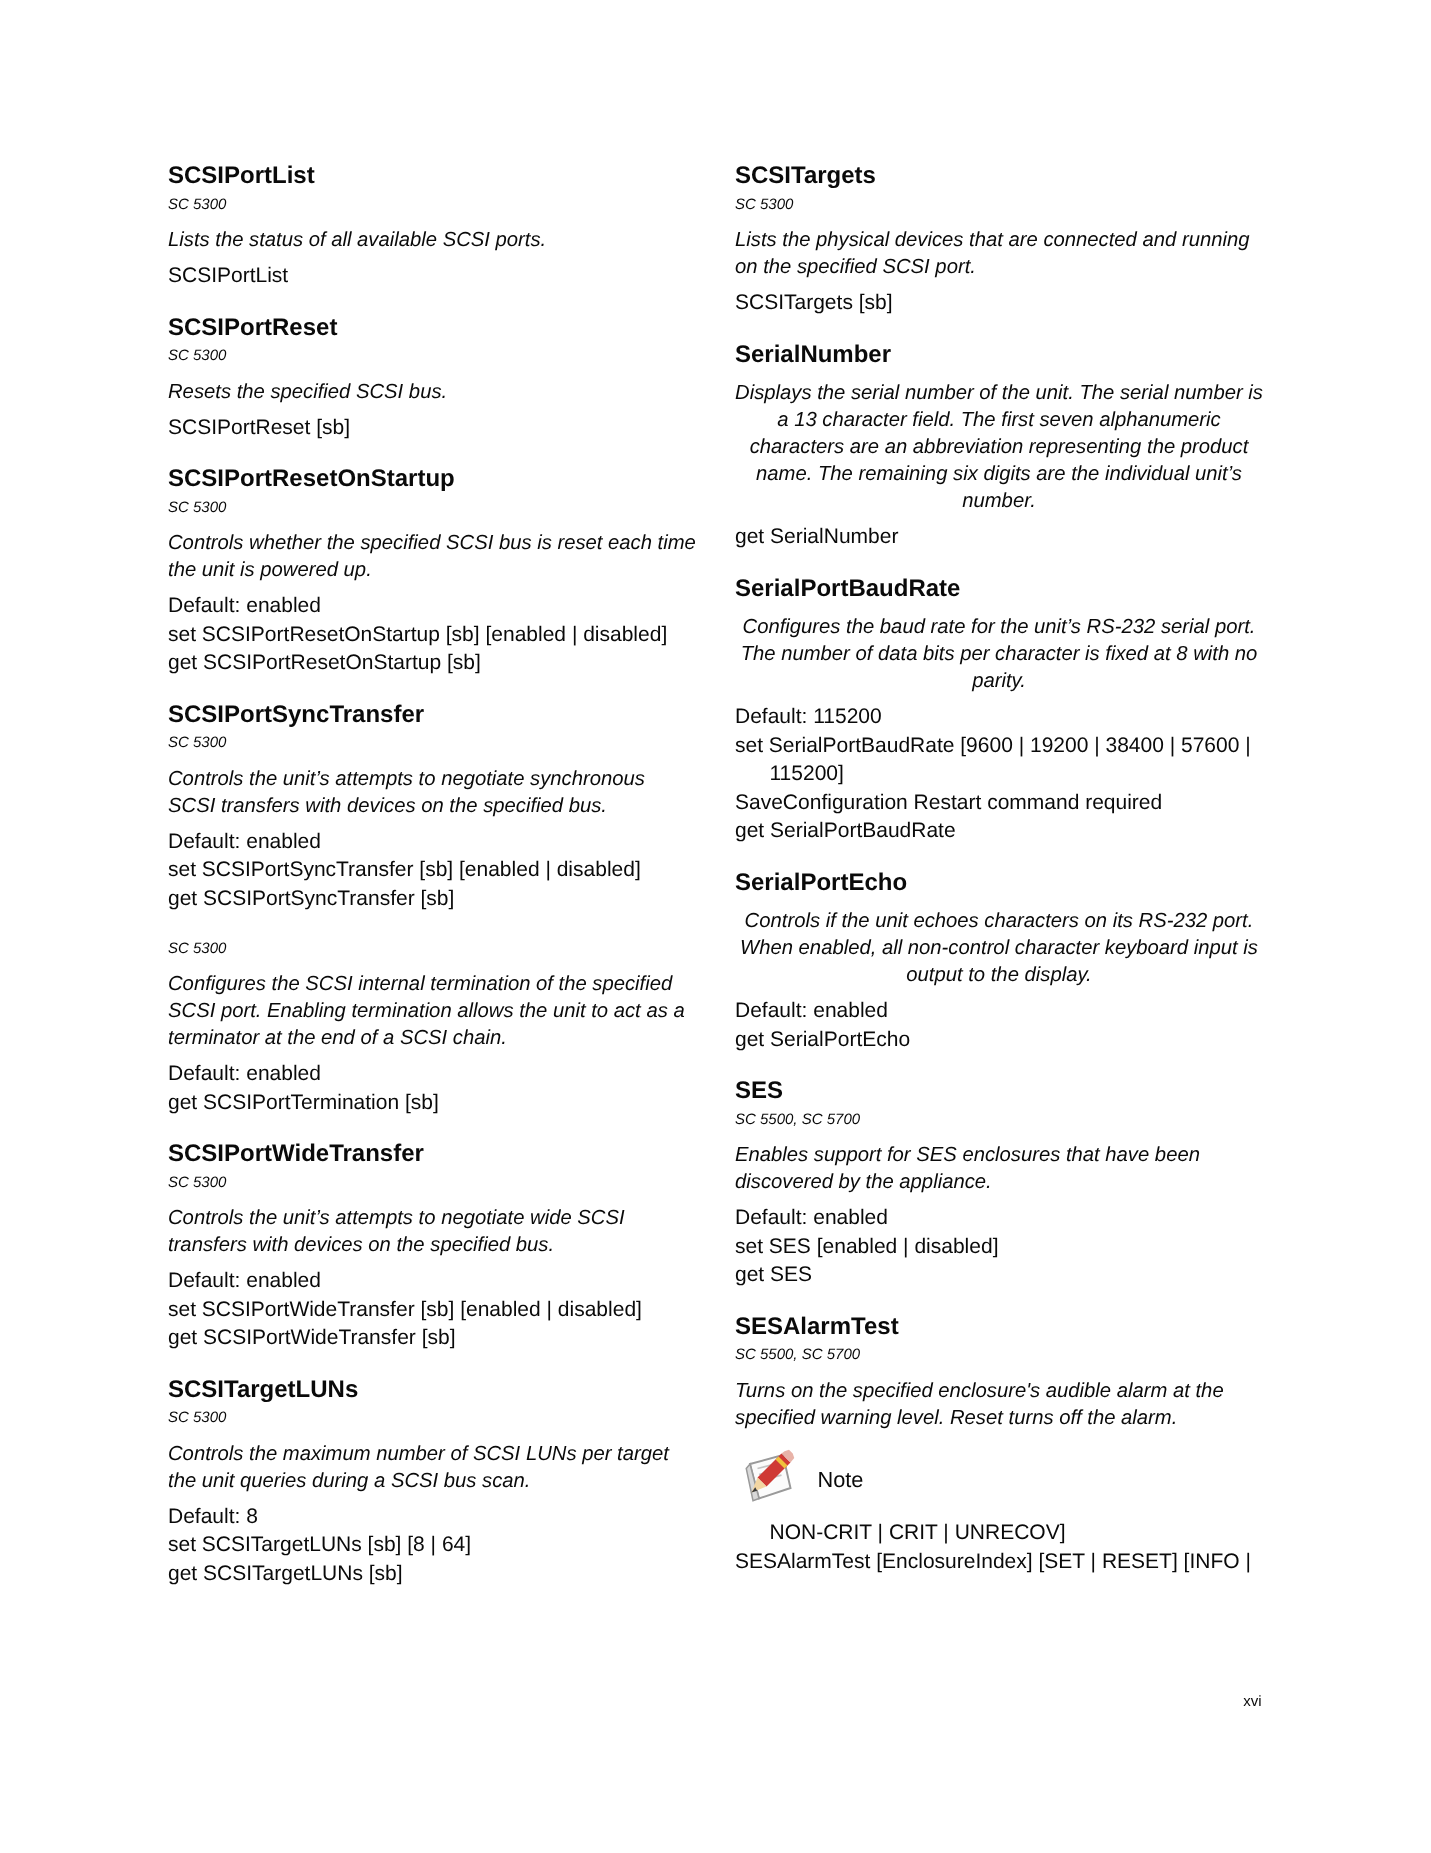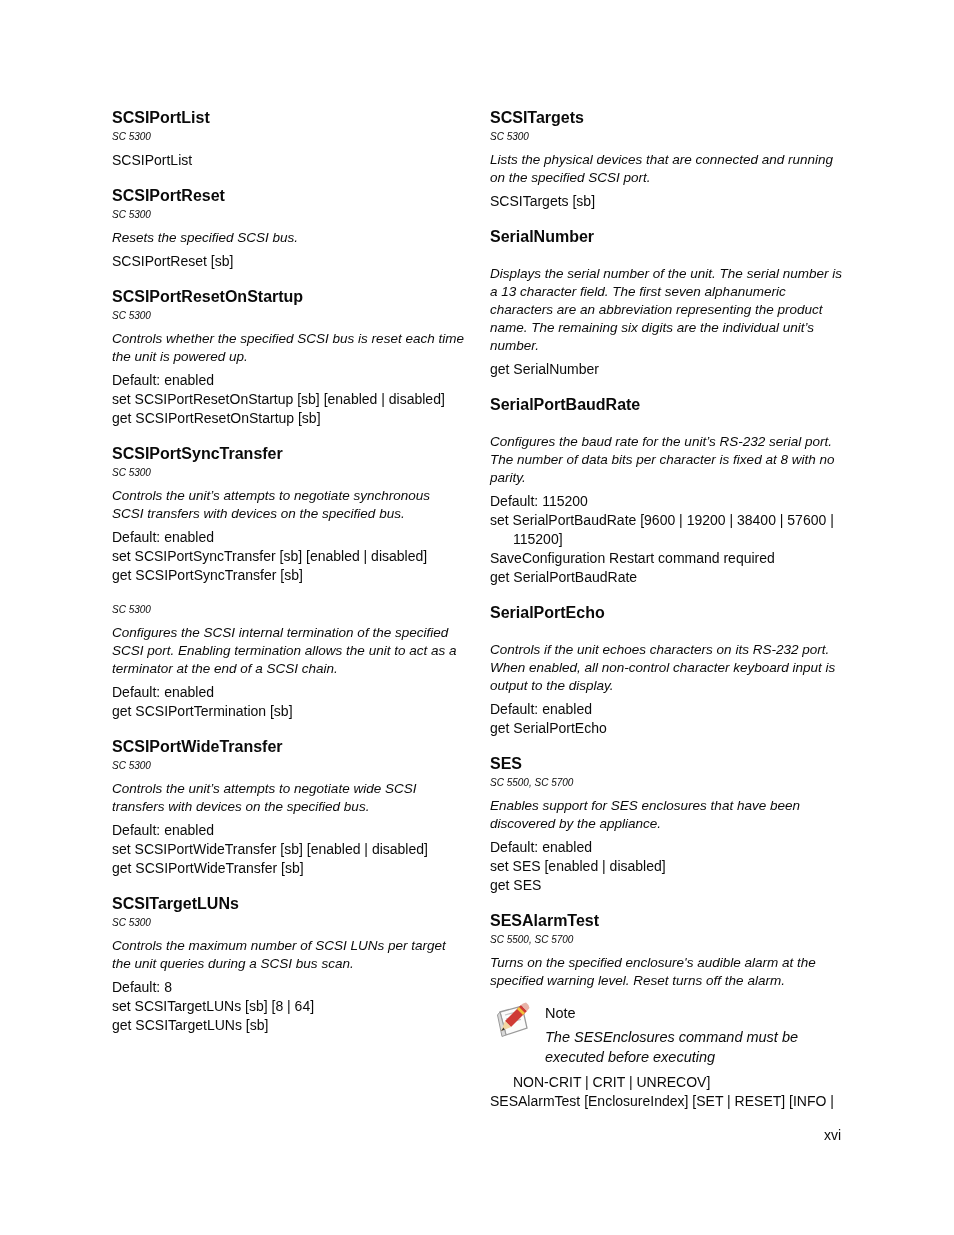--- a/index.html
+++ b/index.html
@@ -26,54 +26,55 @@
   .section-subtitle {
     font-style: italic;
     font-size: 10px; line-height: 18px;
   }
   .section-desc {
     font-style: italic;
     font-size: 13.5px; line-height: 18px;
     margin: 5px 0 0 0;
     max-width: 352px;
   }
-  .section-desc.after-title { margin-top: 18px; }
+  .section-desc.after-title { margin-top: 6px; text-align: center; }
   .cmds {
     font-size: 14px; line-height: 19px;
     margin-top: 5px;
   }
   .cmd-line { white-space: pre; }
   .cmd-line.indent { padding-left: 23px; }
 
-  .note { display: flex; align-items: flex-start; margin: 12px 0 6px 2px; }
+  .note { display: flex; align-items: center; margin: 12px 0 6px 2px; }
   .note-icon { width: 40px; height: 40px; flex: none; }
   .note-body { margin-left: 13px; padding-top: 2px; }
   .note-label { font-size: 14.5px; line-height: 19px; }
   .note-text {
     font-style: italic;
     font-size: 14.5px; line-height: 20px;
     margin-top: 4px;
     max-width: 272px;
   }
 
   .page-number {
     position: absolute;
     top: 1126px; left: 0; width: 841px;
     text-align: right;
-    font-size: 14px; line-height: 18px;
+    font-size: 10px; line-height: 18px;
   }
 </style>
 </head>
 <body>
 
 <div class="page">
   <div class="col col-left">
       <section class="section">
         <h2 class="section-title">SCSIPortList</h2>
         <div class="section-subtitle">SC 5300</div>
+        <p class="section-desc">Lists the status of all available SCSI ports.</p>
         <div class="cmds">
           <div class="cmd-line">SCSIPortList</div>
         </div>
       </section>
       <section class="section">
         <h2 class="section-title">SCSIPortReset</h2>
         <div class="section-subtitle">SC 5300</div>
         <p class="section-desc">Resets the specified SCSI bus.</p>
         <div class="cmds">
           <div class="cmd-line">SCSIPortReset [sb]</div>
@@ -183,21 +184,20 @@
               <polygon points="8,10 14,33 10,34.5 5.5,13" fill="#d9d9d9" stroke="#9a9a9a" stroke-width="1"></polygon>
               <path d="M13 13 L27 9.4 M14 17 L28 13.4 M15 21 L29 17.4" stroke="#c4c4c4" stroke-width="1.2" fill="none"></path>
               <polygon points="29,3 35,9 19,25 13,19" fill="#cf3a35"></polygon>
               <polygon points="31,1.5 34,0.5 36.5,3 37.5,6 35,9 29,3" fill="#e8b3a8"></polygon>
               <polygon points="27,5 33,11 31,13 25,7" fill="#f0c23c"></polygon>
               <polygon points="13,19 19,25 9,29" fill="#f3d6a2"></polygon>
               <polygon points="11.5,25.5 9,29 12.8,27.8" fill="#3a3a3a"></polygon>
             </svg></span>
           <div class="note-body">
             <div class="note-label">Note</div>
-            <div class="note-text">The SESEnclosures command must be executed before executing</div>
           </div>
         </div>
         <div class="cmds">
           <div class="cmd-line indent">NON-CRIT | CRIT | UNRECOV]</div>
           <div class="cmd-line">SESAlarmTest [EnclosureIndex] [SET | RESET] [INFO |</div>
         </div>
       </section>
     </div>
   <div class="page-number">xvi</div>
 </div>

